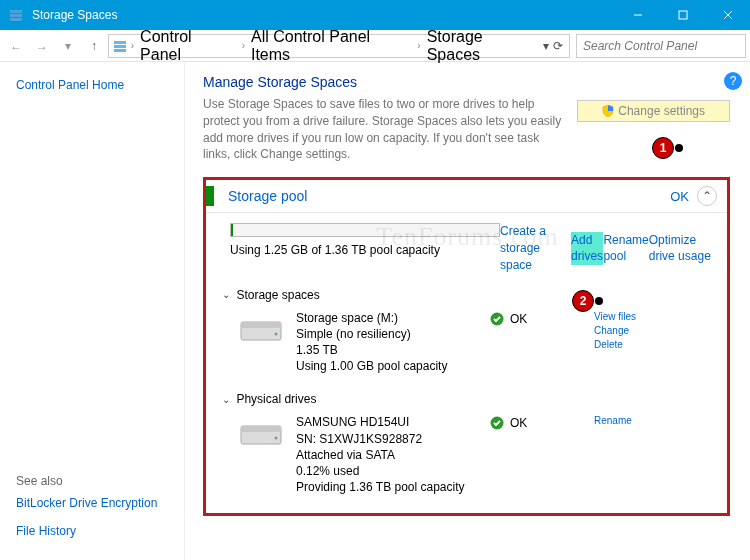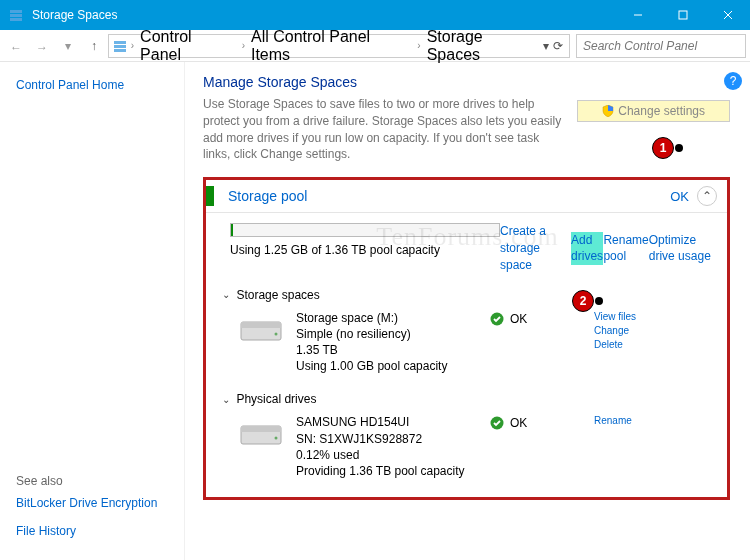--- a/index.html
+++ b/index.html
@@ -225,20 +225,21 @@
         </div>
         <div class="item">
           <svg class="drive-icon" viewBox="0 0 42 28">
               <rect x="1" y="8" width="40" height="18" rx="2" fill="#dcdcdc" stroke="#aaa"></rect>
               <rect x="1" y="8" width="40" height="6" fill="#c8c8c8"></rect>
               <circle cx="36" cy="20" r="1.5" fill="#6a6"></circle>
             </svg>
           <div class="item-info">
             <div>SAMSUNG HD154UI</div>
             <div>SN: S1XWJ1KS928872</div>
+            <div>Attached via SATA</div>
             <div>0.12% used</div>
             <div>Providing 1.36 TB pool capacity</div>
           </div>
           <div class="item-status">
             <svg class="okcirc" viewBox="0 0 14 14">
                 <circle cx="7" cy="7" r="6.5" fill="#2e9a2e"></circle>
                 <path d="M4 7 L6 9 L10 5" stroke="#fff" stroke-width="1.8" fill="none"></path>
               </svg>
             <span>OK</span>
           </div>

